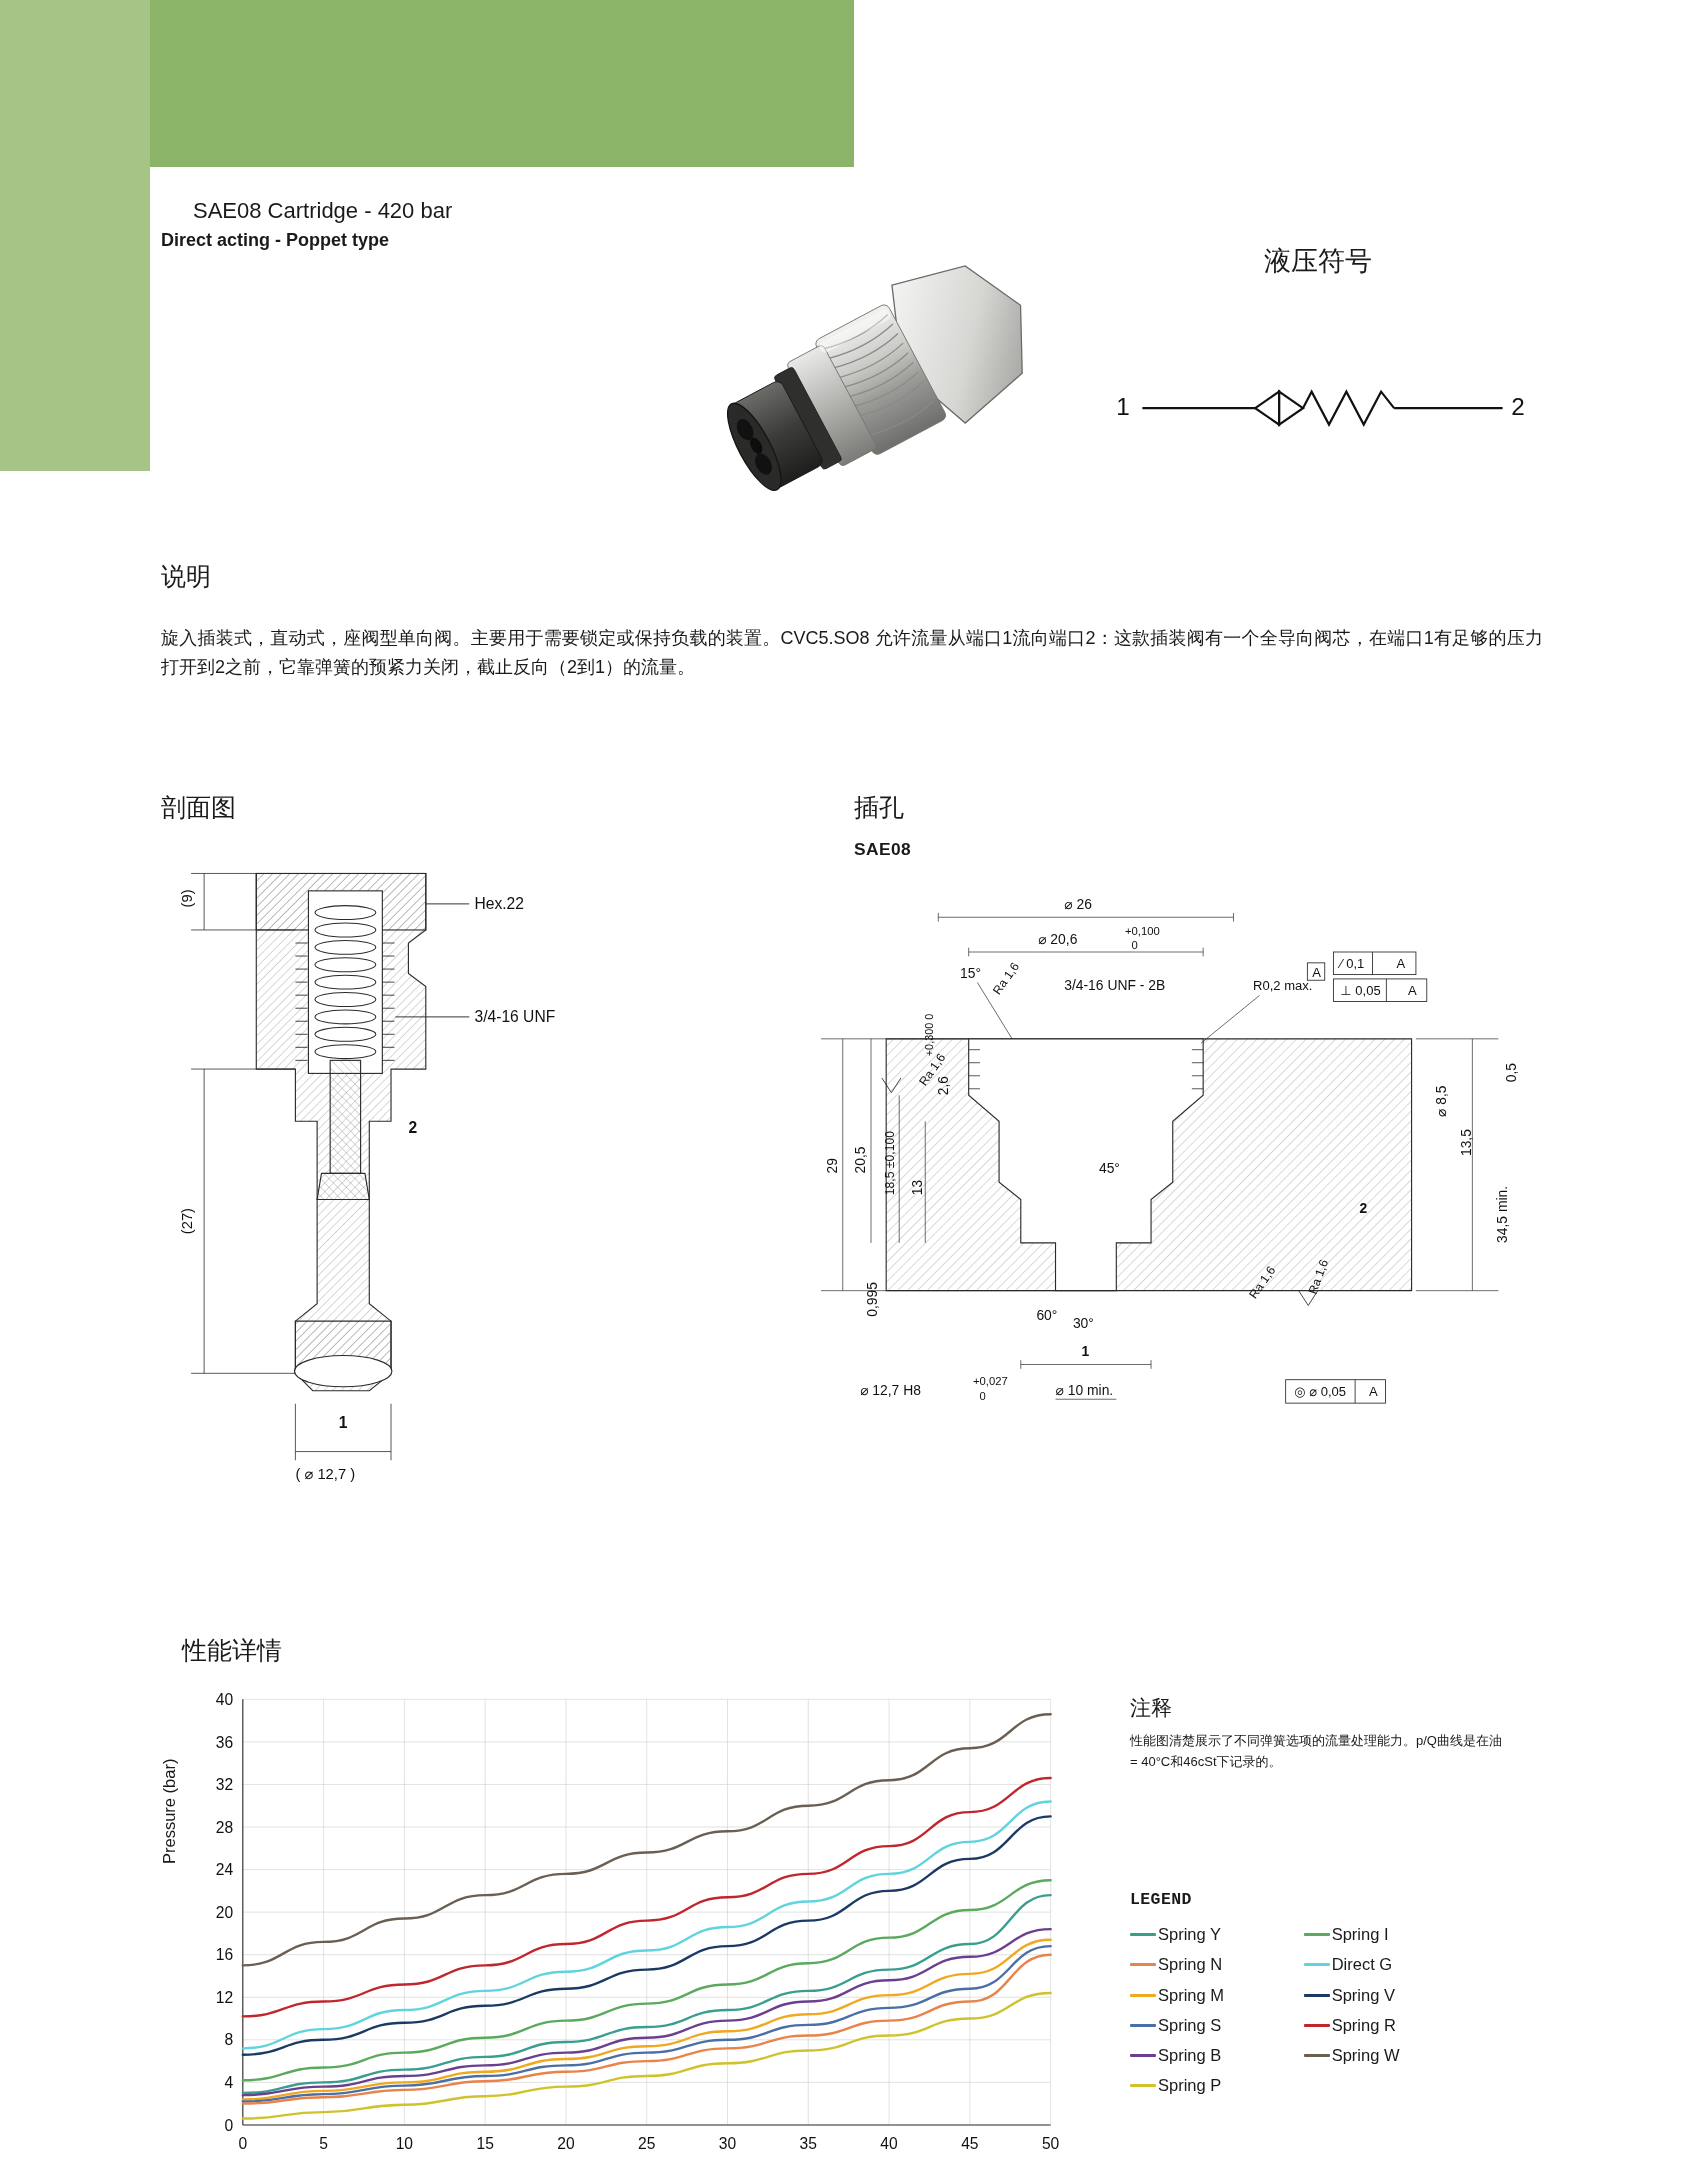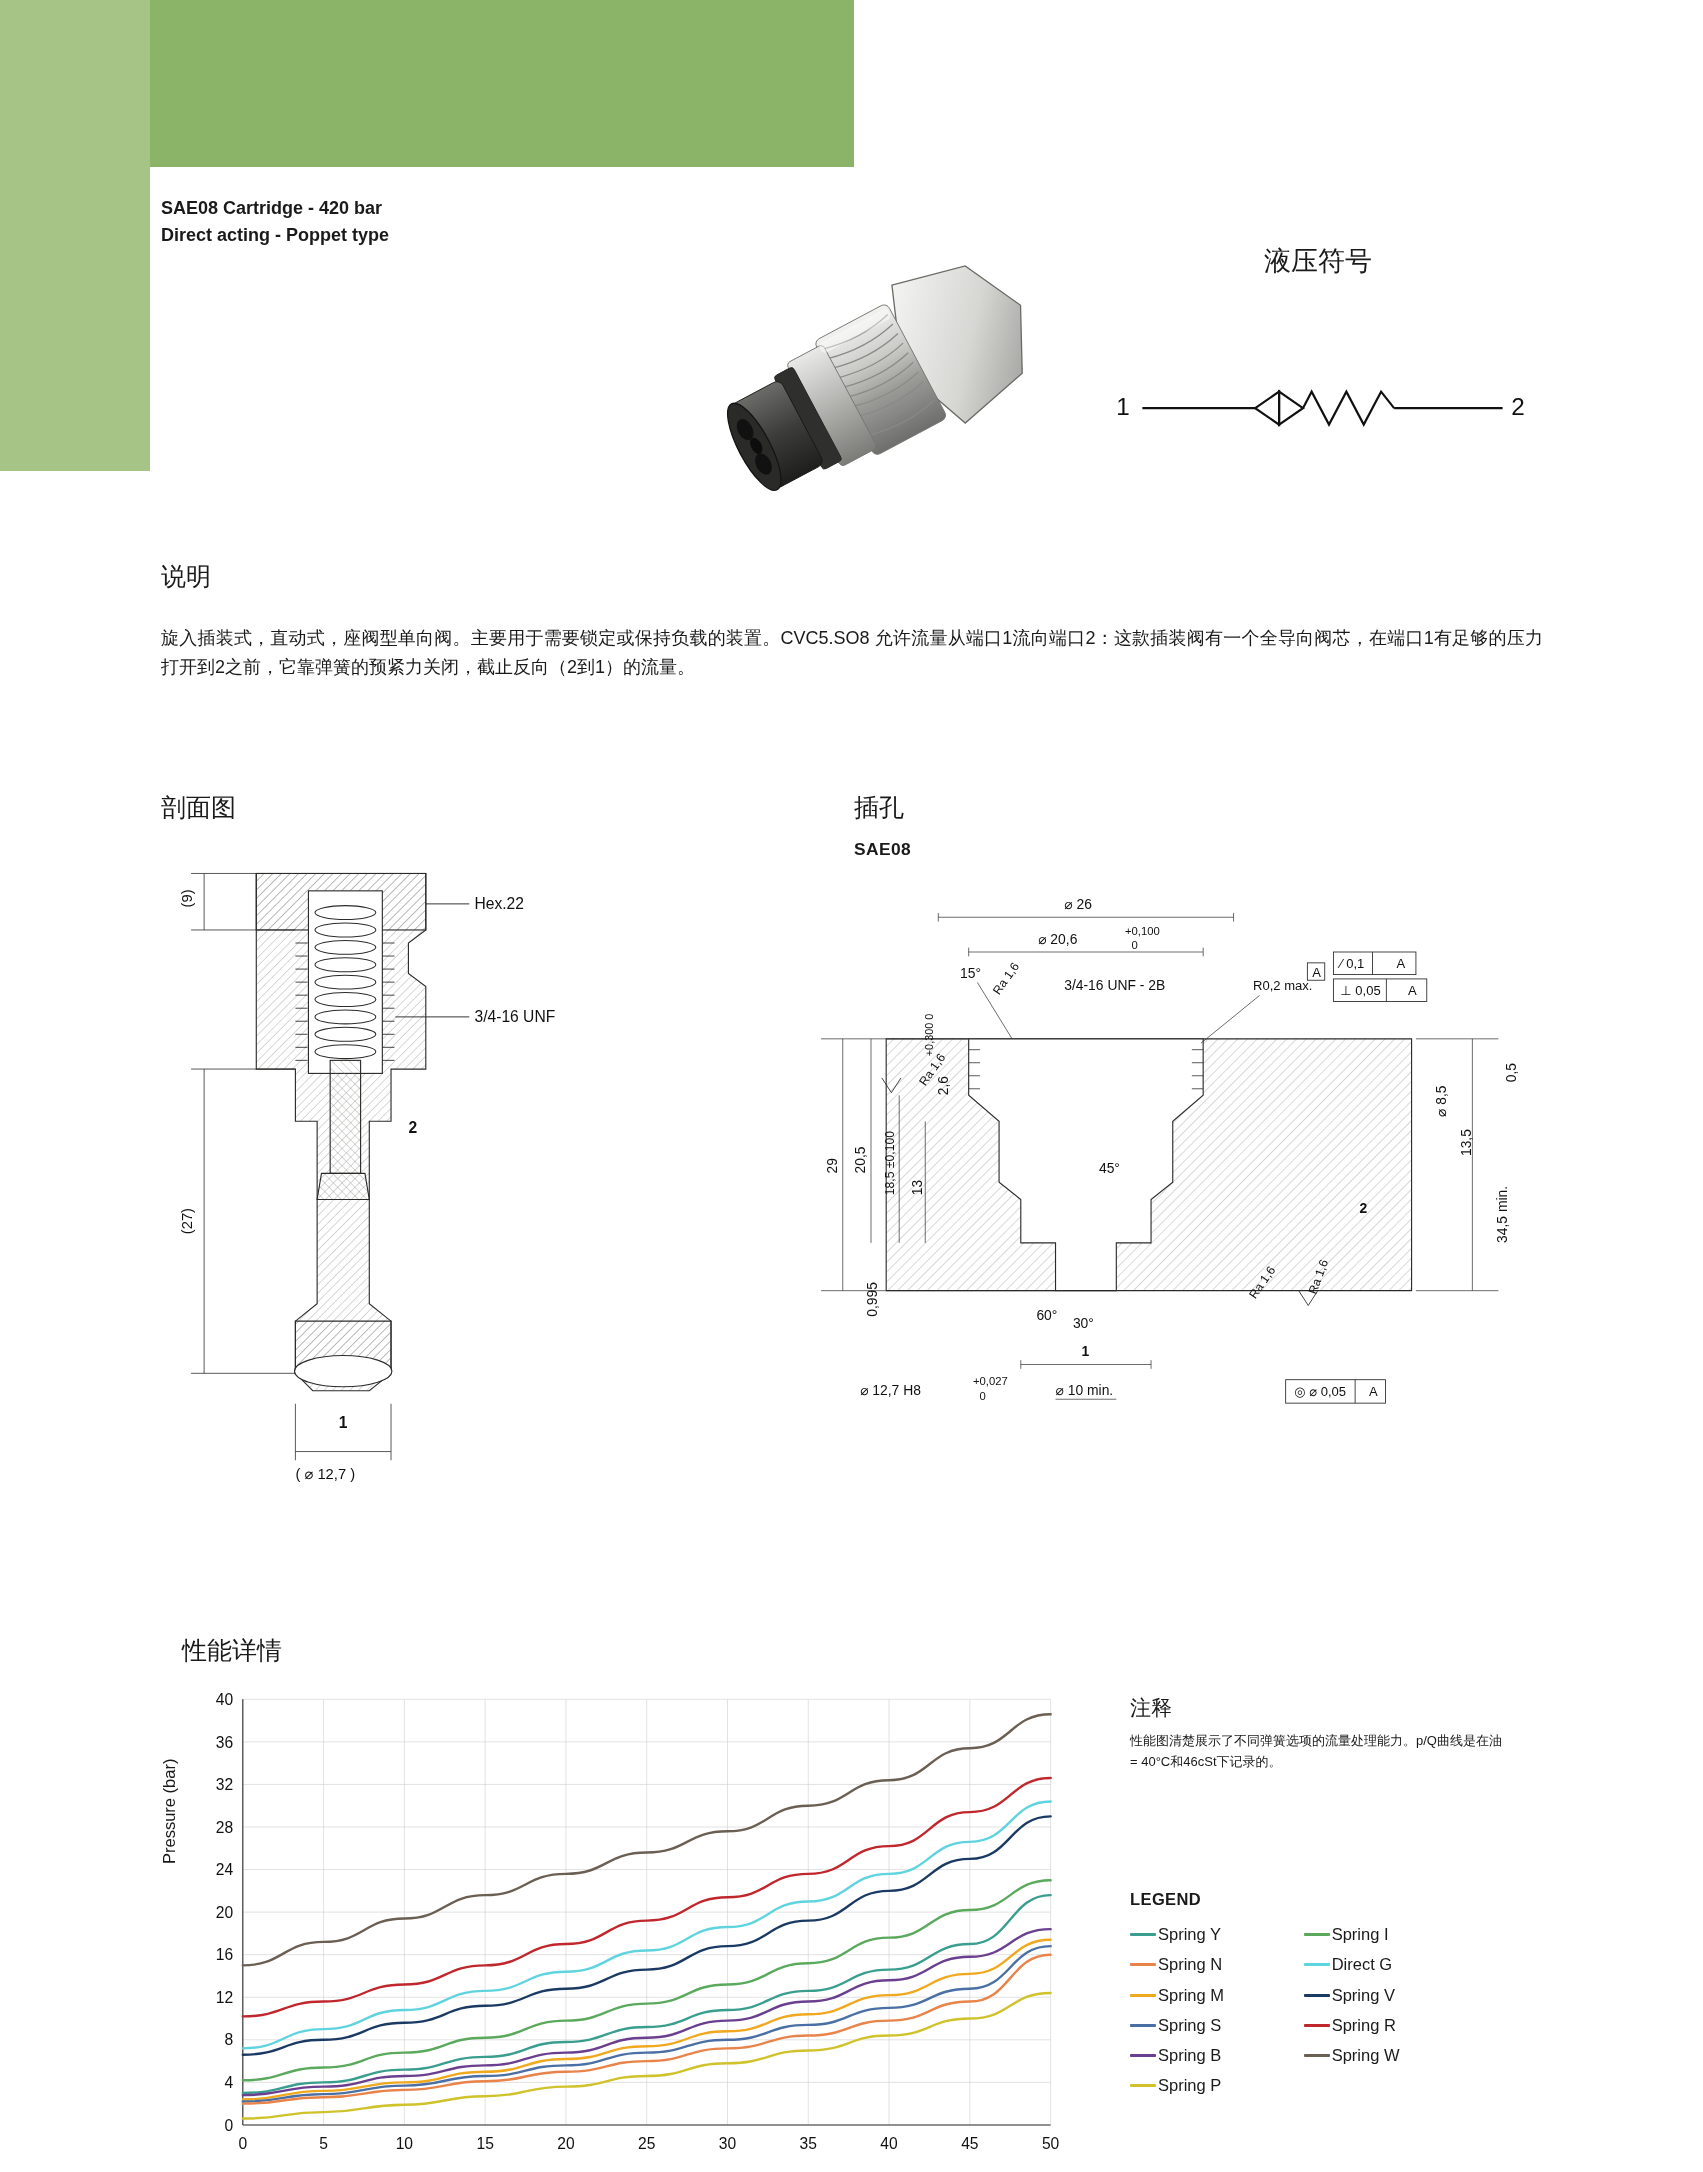--- a/index.html
+++ b/index.html
@@ -26,21 +26,21 @@
     background: #a7c487;
   }
 
   
   .title-block { position: absolute; left: 161px; top: 187px; }
   .main-title {
     font-size: 47px; font-weight: 800; letter-spacing: -0.4px;
     line-height: 1.0; white-space: nowrap;
   }
   .main-title .mt-cn { font-weight: 500; font-size: 42px; }
-  .subtitle-1 { font-size: 18px; font-weight: 700; margin-top: 11.3px; }
+  .subtitle-1 { font-size: 22px; font-weight: 400; margin-top: 11.3px; margin-left: 32px; }
   .subtitle-2 { font-size: 18px; font-weight: 700; margin-top: 6px; }
 
   .symbol-title {
     position: absolute; left: 1264px; top: 243px;
     font-size: 27px; font-weight: 500;
   }
   .symbol-wrap { position: absolute; left: 1112px; top: 374px; }
 
   
   .product-photo { position: absolute; left: 660px; top: 252px; }
@@ -81,21 +81,21 @@
   .notes-title {
     position: absolute; left: 1130px; top: 1694px;
     font-size: 21px; font-weight: 500;
   }
   .notes-body {
     position: absolute; left: 1130px; top: 1731px; width: 382px;
     font-size: 13px; line-height: 1.6;
   }
   .legend-title {
     position: absolute; left: 1130px; top: 1890px;
-    font-size: 16.5px; font-weight: 800; letter-spacing: 0.4px;
+    font-size: 16.5px; font-weight: 800; letter-spacing: 0.4px; font-family: Liberation Mono, monospace;
   }
   .legend-grid {
     position: absolute; left: 1130px; top: 1925px;
     width: 391px;
     display: grid; grid-template-columns: 165px 165px;
     row-gap: 11.3px; column-gap: 8.7px;
   }
   .legend-item { display: flex; align-items: center; gap: 2px; }
   .legend-swatch { width: 26px; height: 3px; border-radius: 0.9px; flex: 0 0 auto; }
   .legend-label { font-size: 16.5px; }

